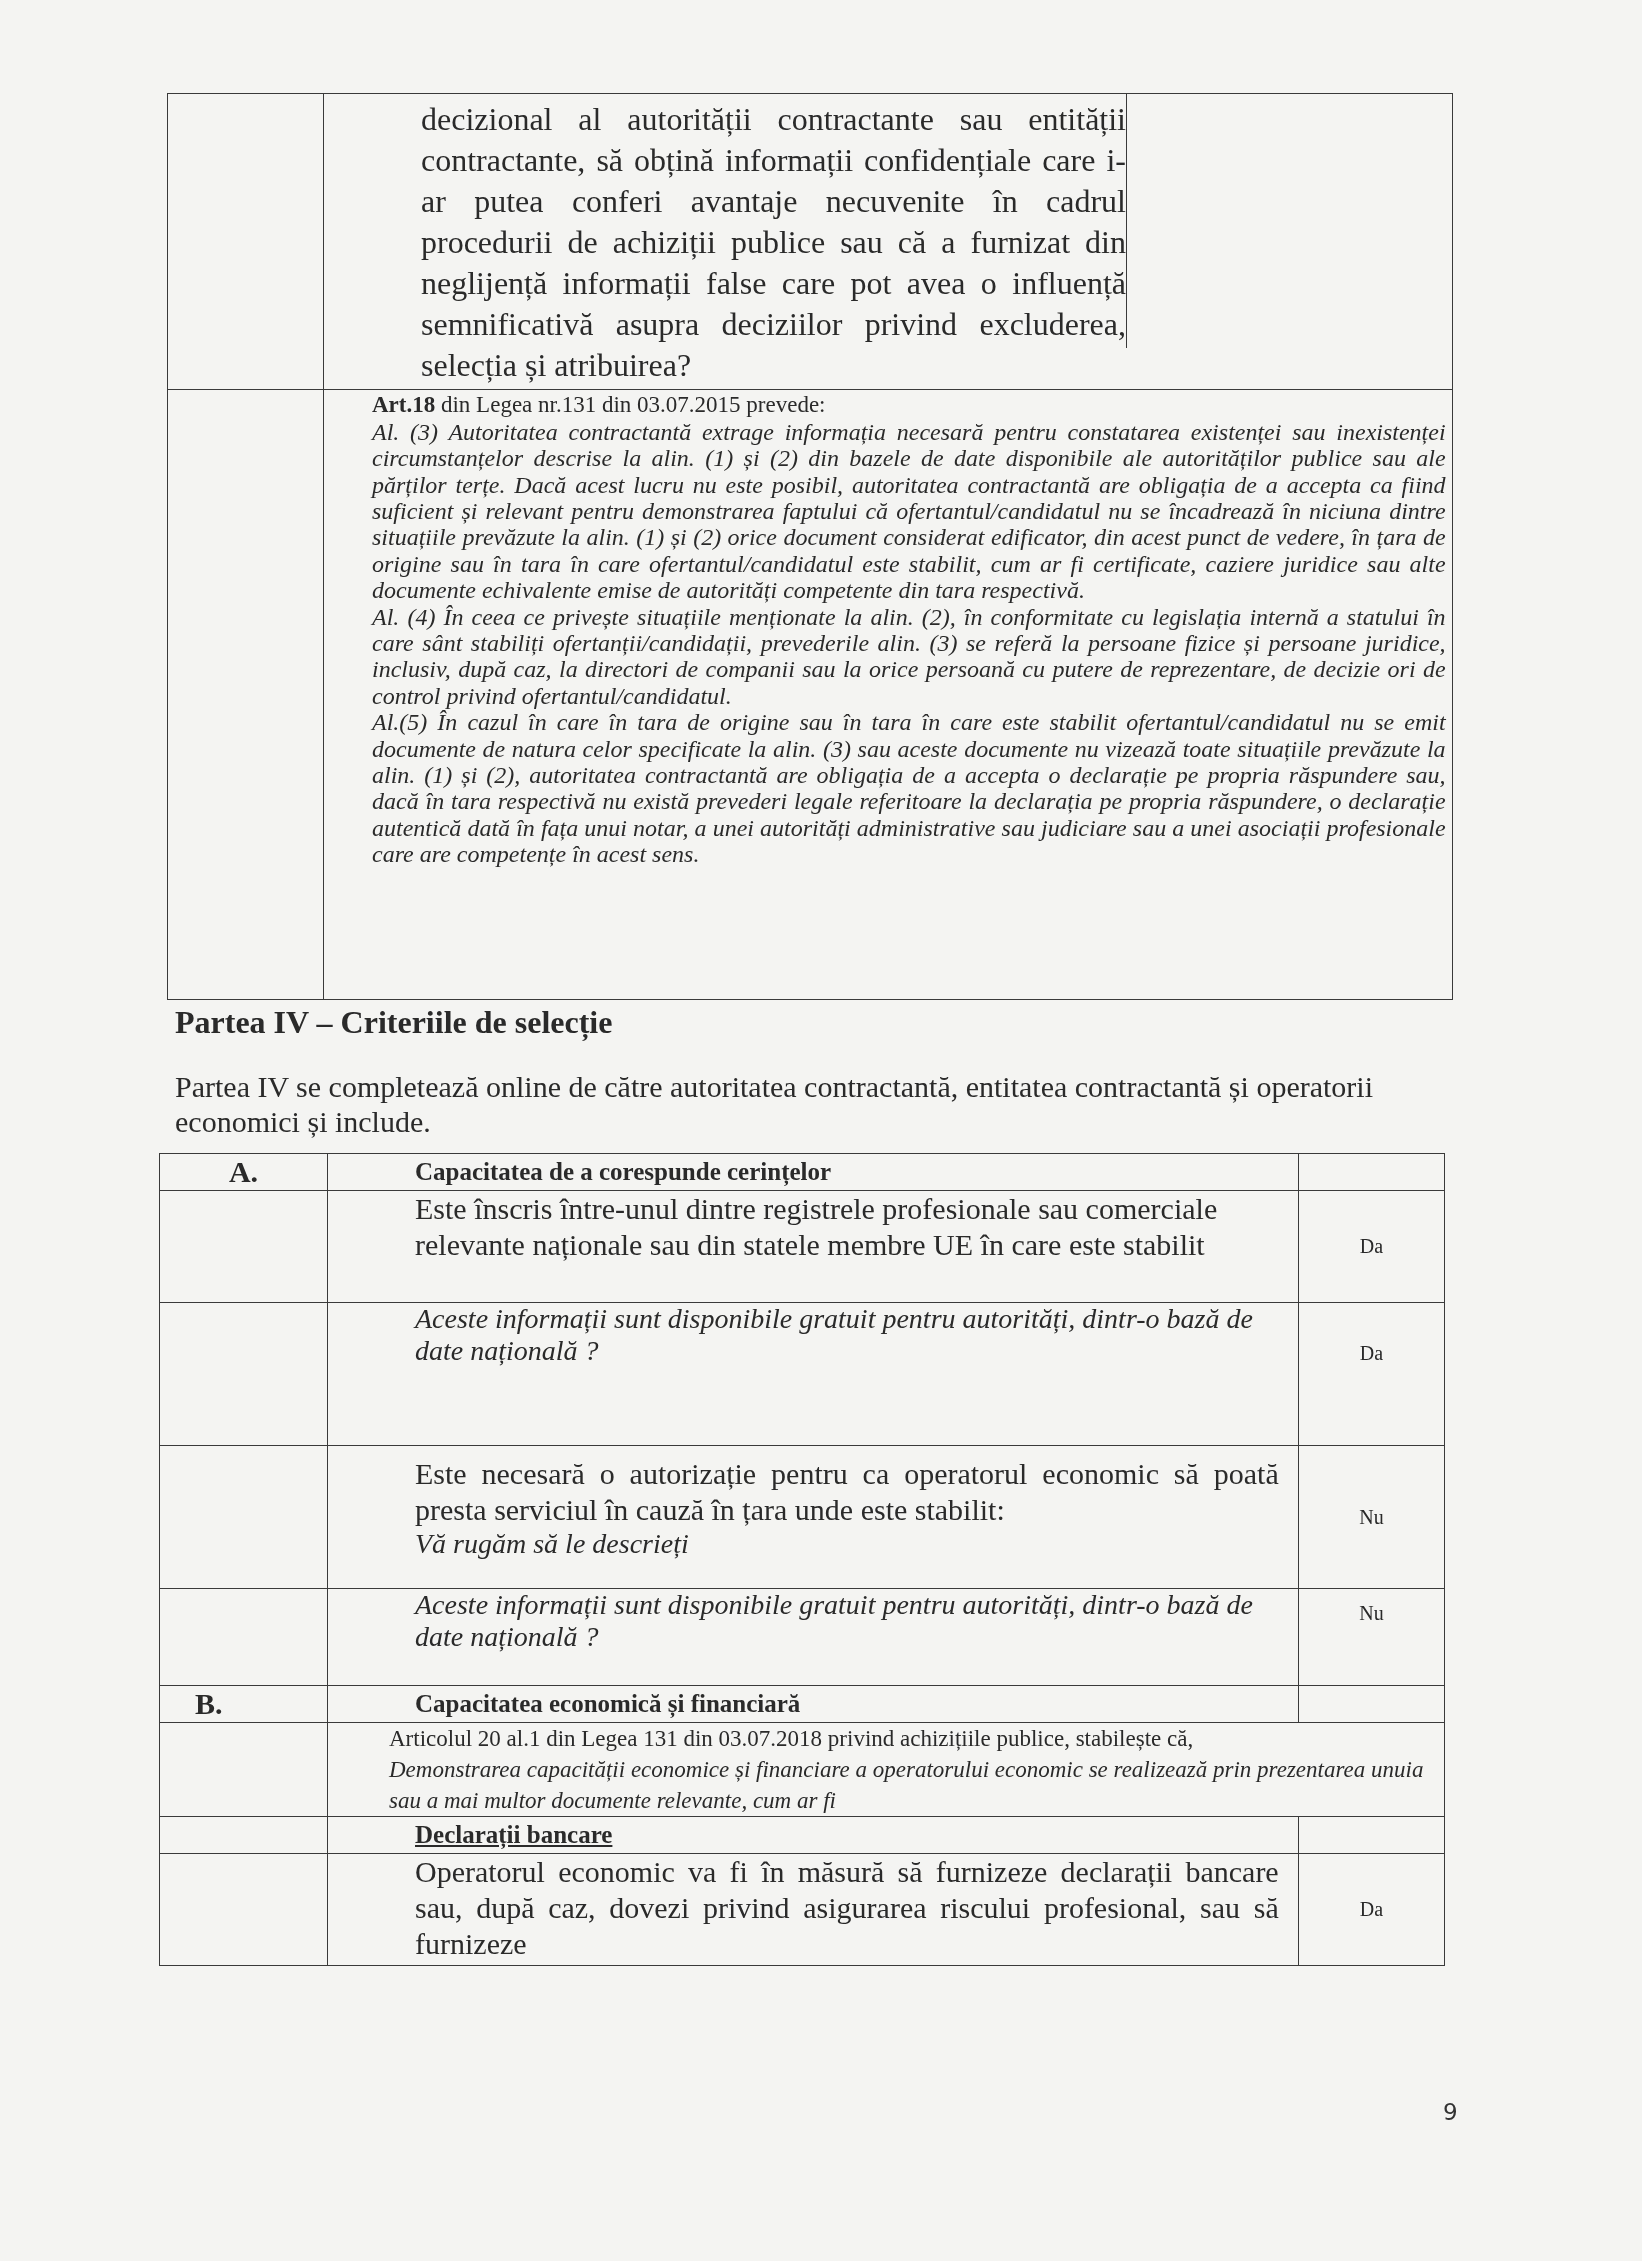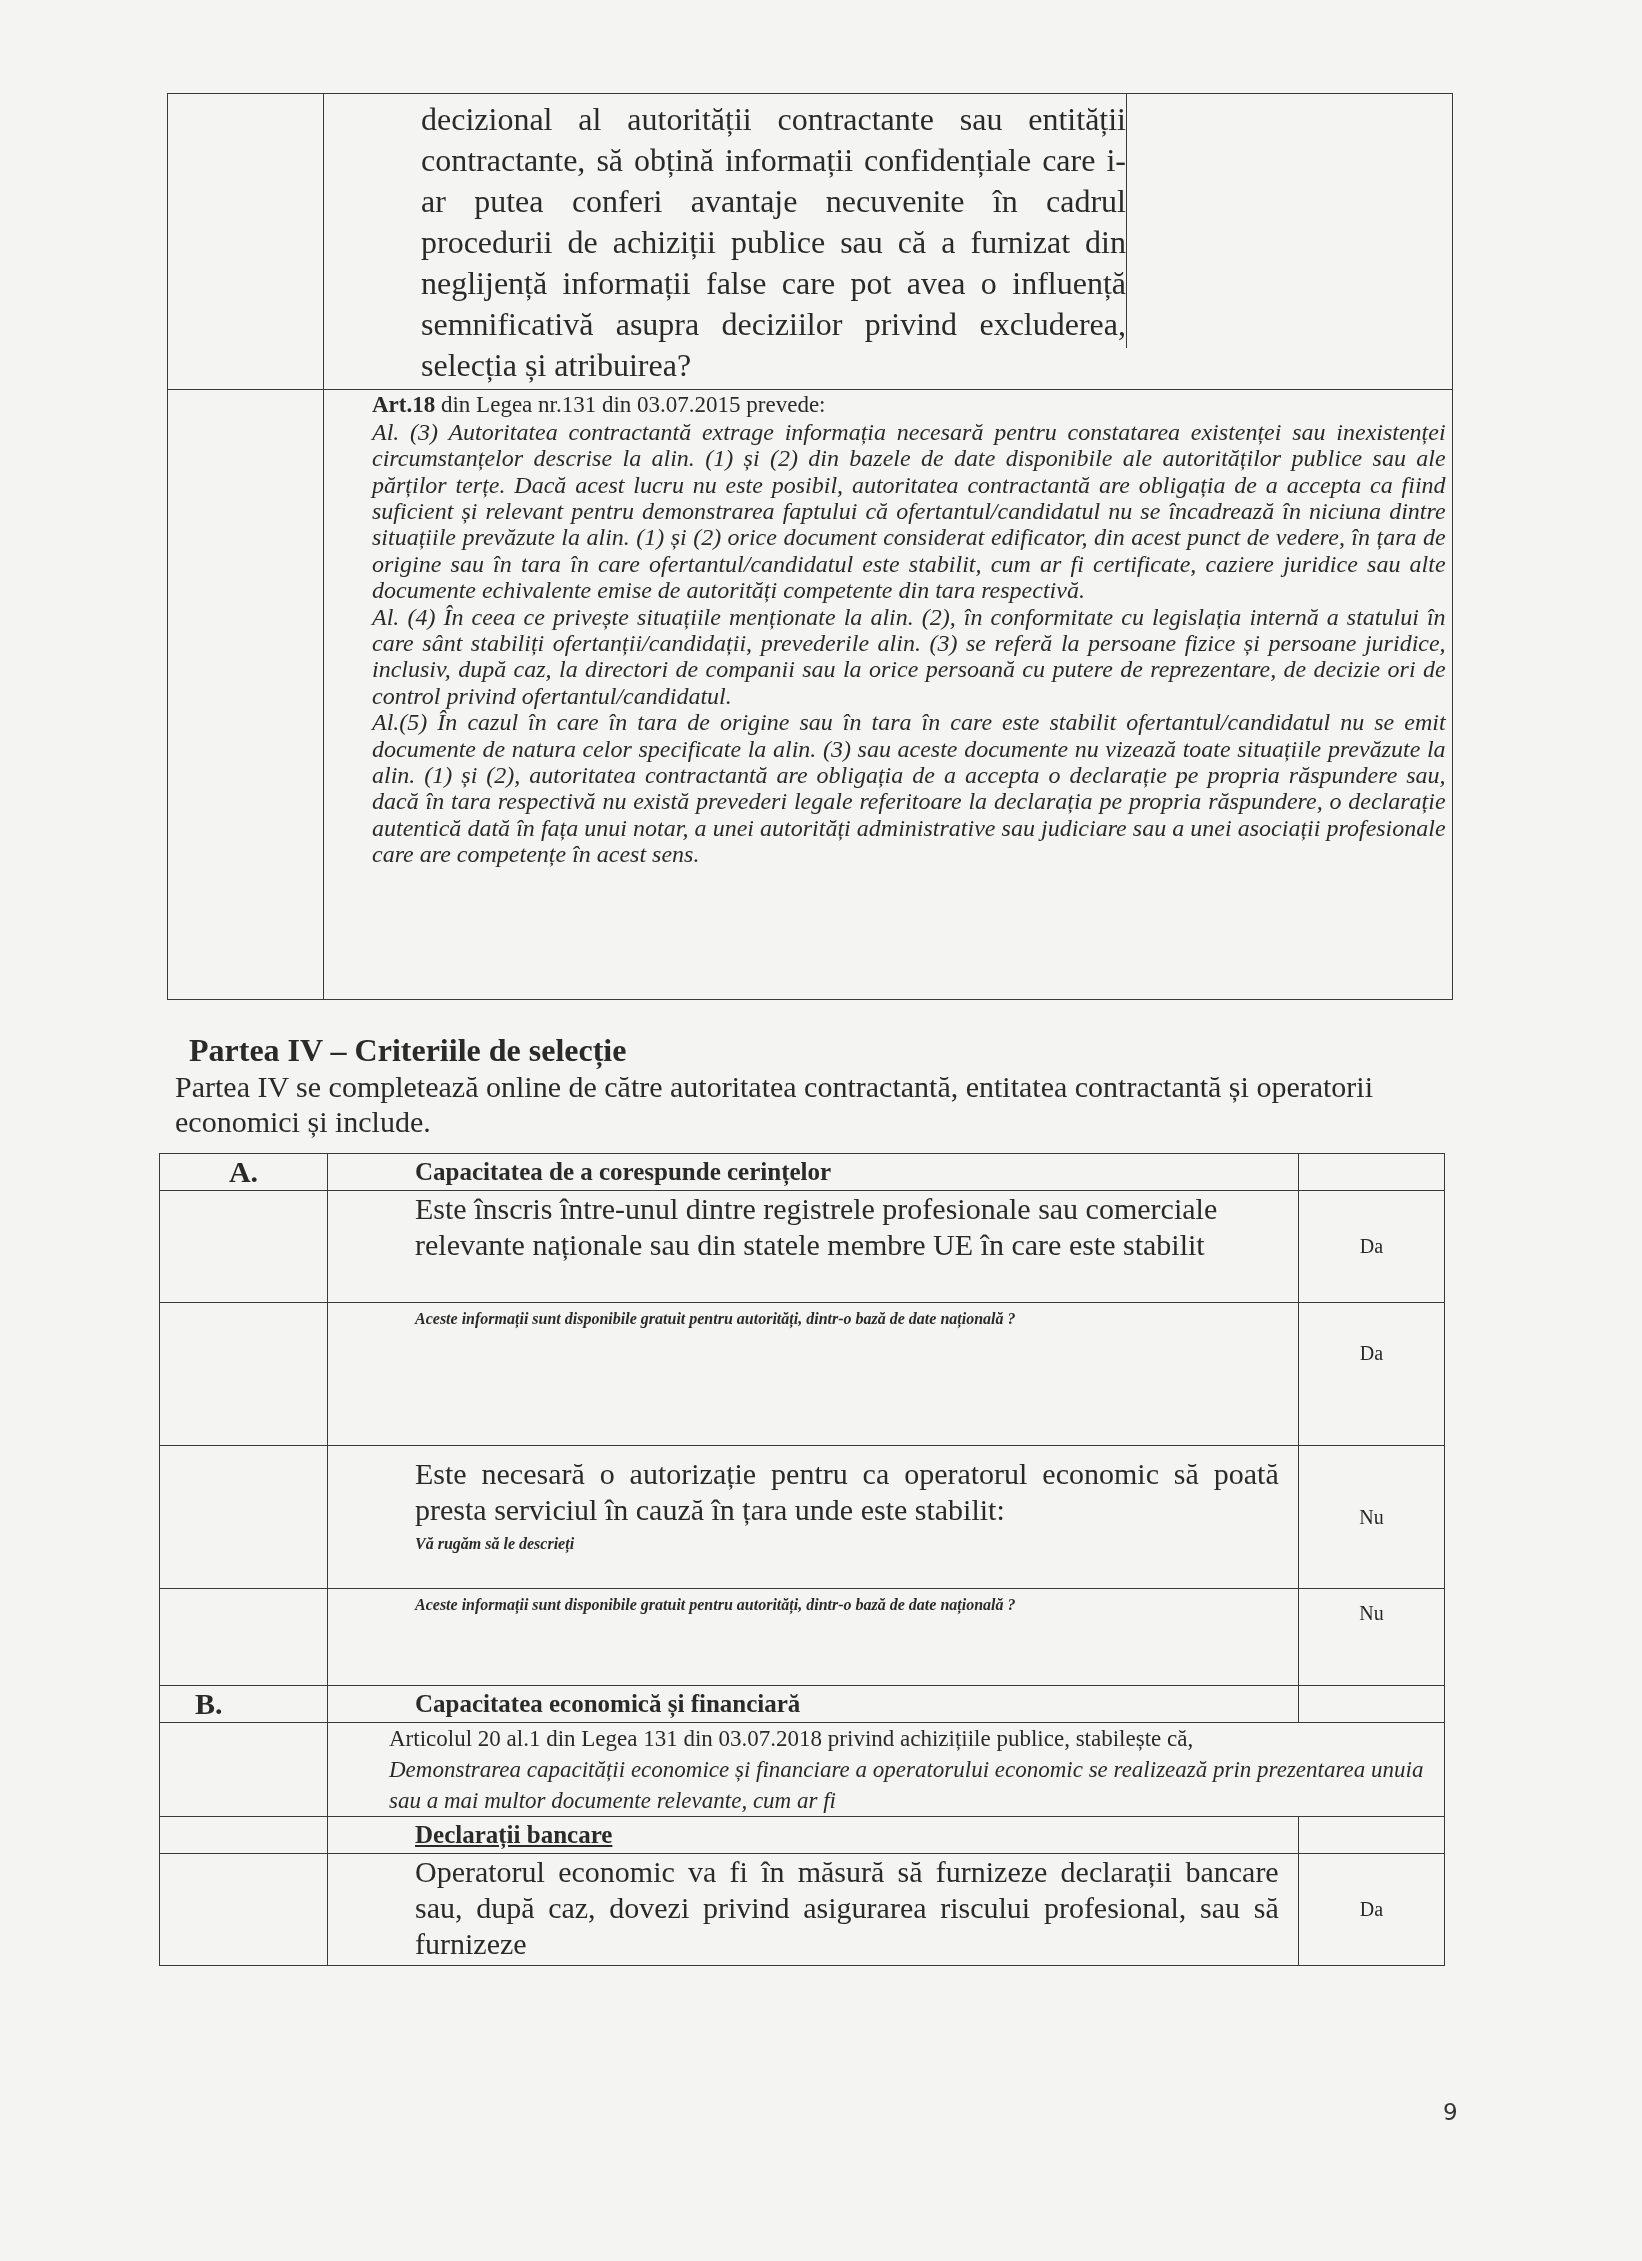--- a/index.html
+++ b/index.html
@@ -21,31 +21,31 @@
   #t1 .q { font-size: 32px; line-height: 41px; text-align: justify; padding: 5.2px 9px 2.6px 97px; }
   #t1 .q-wrap { display: flex; }
   #t1 .q-text { width: 705px; }
   #t1 .q-right { flex: 1; border-left: 1.9px solid #3a3a3a; margin: -5.2px -9px -2.6px 0; }
   #t1 .law { padding: 2.6px 6.4px 3.9px 48px; font-size: 24px; line-height: 26.4px; }
   #t1 .law .hdr { font-size: 23px; }
   #t1 .law .hdr b { font-weight: bold; }
   #t1 .law p { margin: 0; font-style: italic; text-align: justify; }
 
   
-  #part-title { left: 189px; top: 1004px; font-size: 32px; font-weight: bold; margin-top: 28px; }
+  #part-title { left: 175px; top: 1004px; font-size: 32px; font-weight: bold; }
   #part-intro { left: 175px; top: 1069px; width: 1256px; font-size: 30px; line-height: 35px; }
 
   
   #t2 { left: 159px; top: 1153px; width: 1286px; }
   #t2 .c1 { width: 132px; text-align: center; font-weight: bold; font-size: 30px; line-height: 36px; }
   #t2 .c2 { width: 857px; padding: 0 6.4px 0 87px; font-size: 30px; line-height: 36px; }
   #t2 .c3 { text-align: center; vertical-align: middle; font-size: 20px; }
   #t2 .bold { font-weight: bold; font-size: 25px; }
   #t2 .just { text-align: justify; padding-right: 26px; }
-  #t2 .ital { font-style: italic; font-size: 16px; line-height: 32px; font-weight: bold; }
+  #t2 .ital { font-style: italic; font-size: 28px; line-height: 32px; }
   #t2 .small { font-size: 23px; line-height: 31px; padding-left: 61px; }
   #t2 .small i { font-style: italic; }
 
   #page-number { left: 1443px; top: 2099px; font-family: "DejaVu Sans", sans-serif; font-size: 23px; color: #333; }
 </style>
 </head>
 <body>
 
 <table id="t1" class="abs">
   <tbody>

